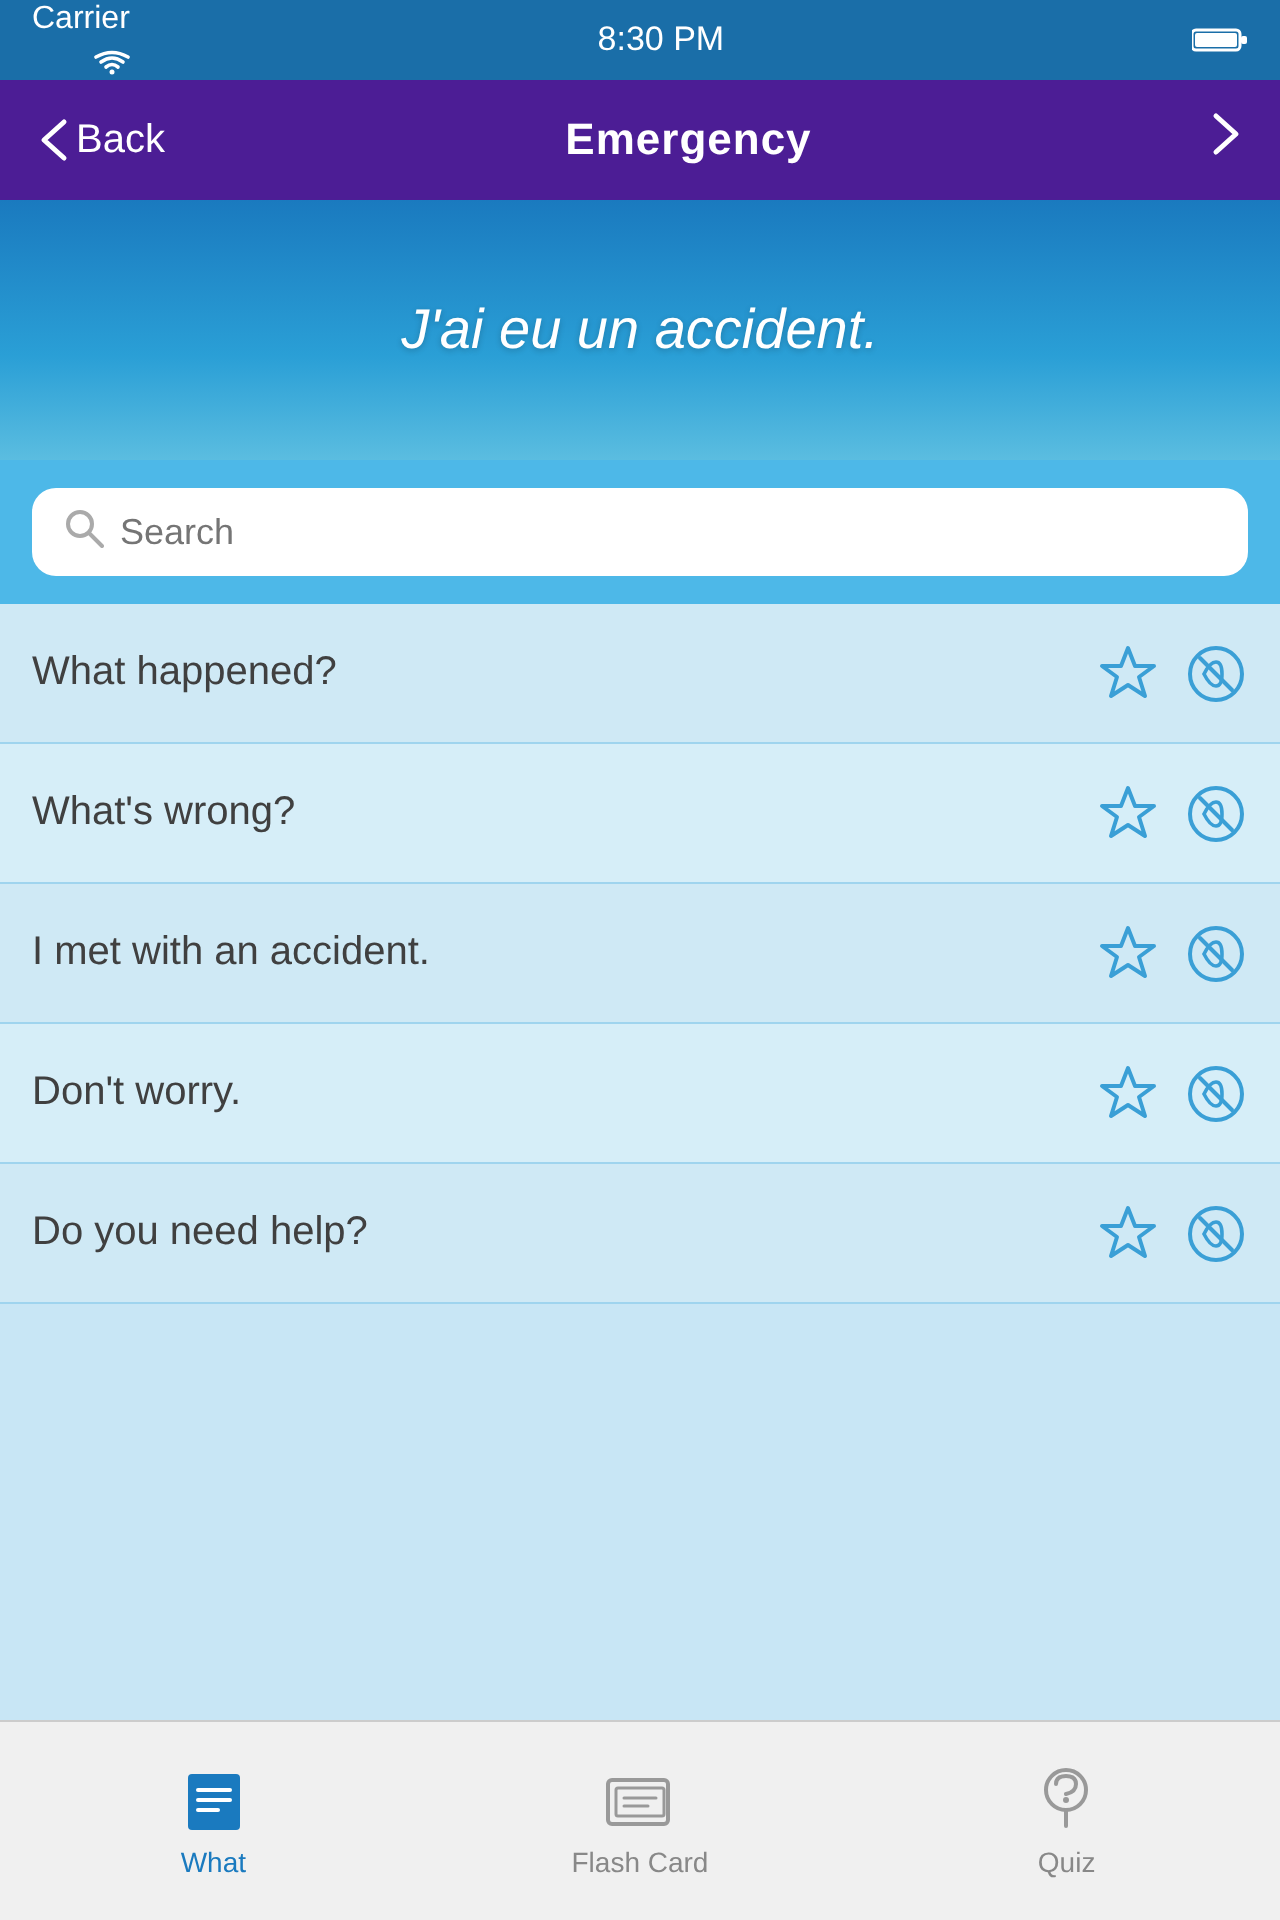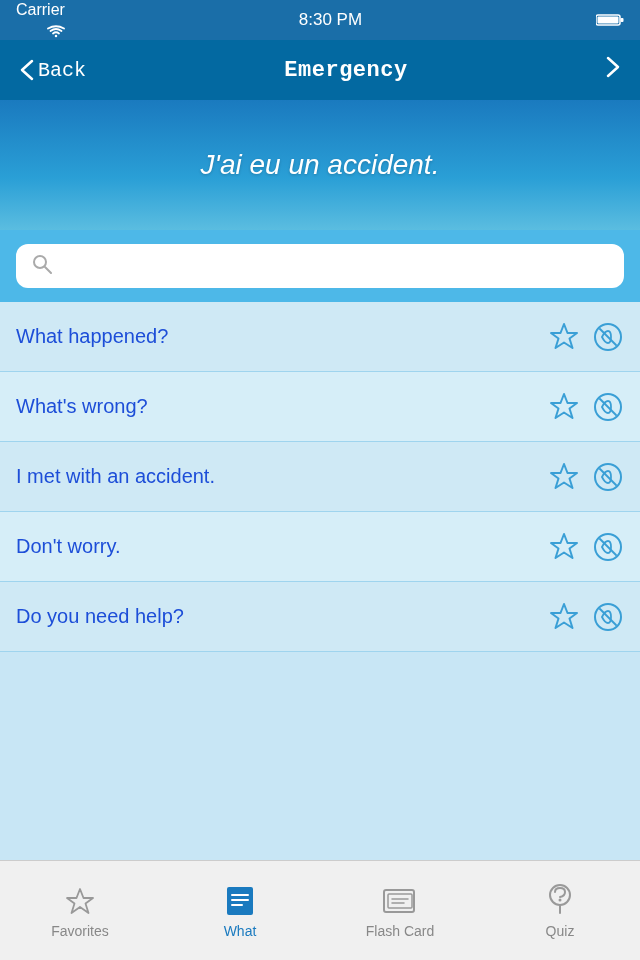--- a/index.html
+++ b/index.html
@@ -26,26 +26,25 @@
       font-size: 16px;
       font-weight: 500;
     }
     .status-bar-left { display: flex; align-items: flex-end; gap: 6px; flex-direction: column; }
     .status-bar-center { font-weight: 400; font-size: 17px; }
     .status-bar-right { display: flex; align-items: center; gap: 6px; }
 
     
     .nav-bar {
       height: 60px;
-      background: #0369a1;
+      background: #4c1d95;
       display: flex;
       align-items: center;
       justify-content: space-between;
       padding: 0 20px;
-      font-family: Liberation Mono, monospace;
     }
     .nav-back {
       display: flex;
       align-items: center;
       color: white;
       font-size: 20px;
       font-weight: 500;
       gap: 4px;
       cursor: pointer;
     }
@@ -114,21 +113,21 @@
       align-items: center;
       justify-content: space-between;
       min-height: 70px;
     }
     .list-item:nth-child(odd) {
       background: #cfe9f5;
     }
 
     .item-text {
       font-size: 20px;
-      color: #1d4ed8;
+      color: #404040;
       font-weight: 400;
       flex: 1;
     }
 
     .item-icons {
       display: flex;
       align-items: center;
       gap: 12px;
       margin-left: 12px;
     }
@@ -246,20 +245,21 @@
 </div>
 
 <div class="search-container">
   <div class="search-bar">
     <span class="search-icon-svg">
       <svg width="20" height="20" viewBox="0 0 20 20">
         <circle cx="8" cy="8" r="6" stroke="#aaa" stroke-width="2" fill="none"></circle>
         <line x1="13" y1="13" x2="19" y2="19" stroke="#aaa" stroke-width="2" stroke-linecap="round"></line>
       </svg>
     </span>
+    <input class="search-input" type="text" placeholder="Search" style="">
   </div>
 </div>
 
 <div class="scrollable-area">
   <div id="list-items">
       <div class="list-item">
         <span class="item-text">What happened?</span>
         <div class="item-icons">
           <div class="star-icon"><svg viewBox="0 0 32 32" fill="none" stroke="#3a9fd6" stroke-width="2">
       <polygon points="16,3 19.5,12 29,12 21.5,17.5 24.5,27 16,21.5 7.5,27 10.5,17.5 3,12 12.5,12" stroke-linejoin="round"></polygon>
@@ -321,28 +321,20 @@
       <path d="M10,16 Q13,10 16,10 Q19,10 19,16 Q19,22 16,22 Q13,22 10,16 Z" stroke="#3a9fd6" stroke-width="1.8" fill="none"></path>
       <line x1="8" y1="8" x2="24" y2="24" stroke="#3a9fd6" stroke-width="2" stroke-linecap="round"></line>
     </svg></div>
         </div>
       </div>
     </div>
 </div>
 
 <div class="tab-bar">
 
-  <div class="tab-item">
-    <div class="tab-icon-wrap">
-      <svg width="32" height="32" viewBox="0 0 32 32">
-        <polygon points="16,4 19.5,13 29,13 21.5,18.5 24.5,28 16,22 7.5,28 10.5,18.5 3,13 12.5,13" stroke="#999" stroke-width="1.8" fill="none" stroke-linejoin="round"></polygon>
-      </svg>
-    </div>
-    <span class="tab-label">Favorites</span>
-  </div>
 
   <div class="tab-item">
     <div class="tab-icon-wrap">
       <svg width="36" height="36" viewBox="0 0 36 36">
         <rect x="5" y="4" width="26" height="28" rx="2" fill="#1a7abf"></rect>
         <line x1="10" y1="12" x2="26" y2="12" stroke="white" stroke-width="2" stroke-linecap="round"></line>
         <line x1="10" y1="17" x2="26" y2="17" stroke="white" stroke-width="2" stroke-linecap="round"></line>
         <line x1="10" y1="22" x2="20" y2="22" stroke="white" stroke-width="2" stroke-linecap="round"></line>
       </svg>
     </div>

